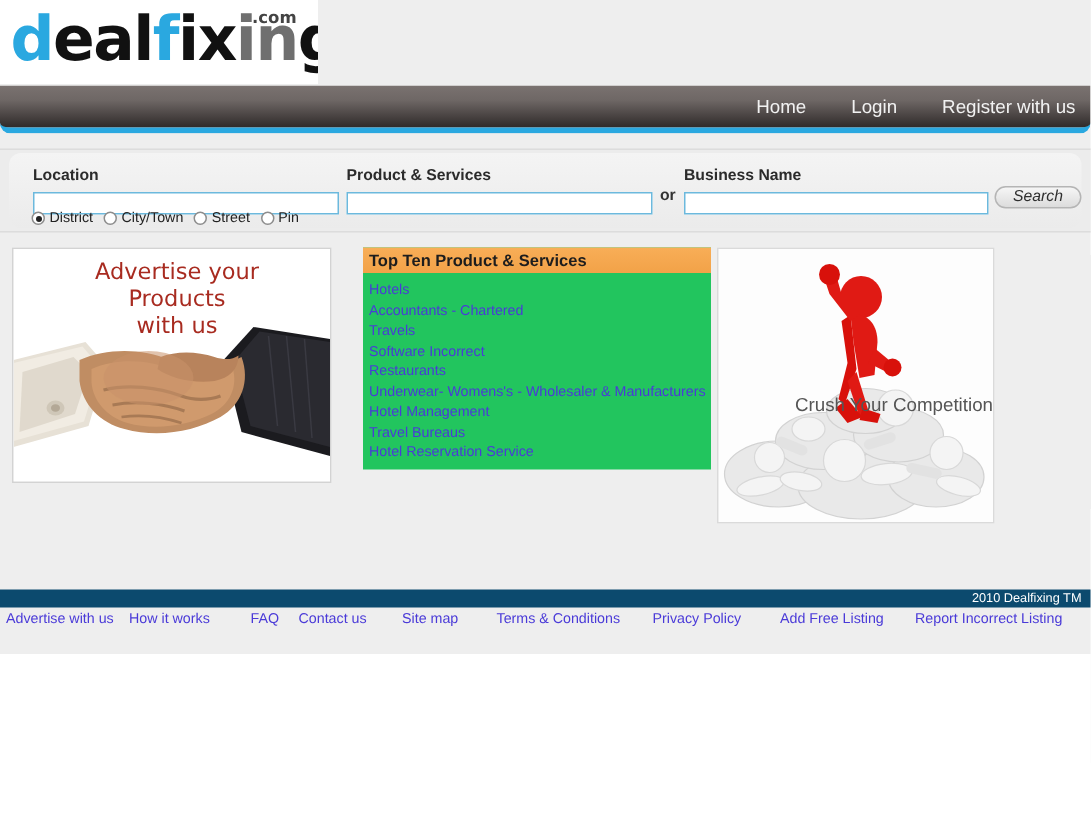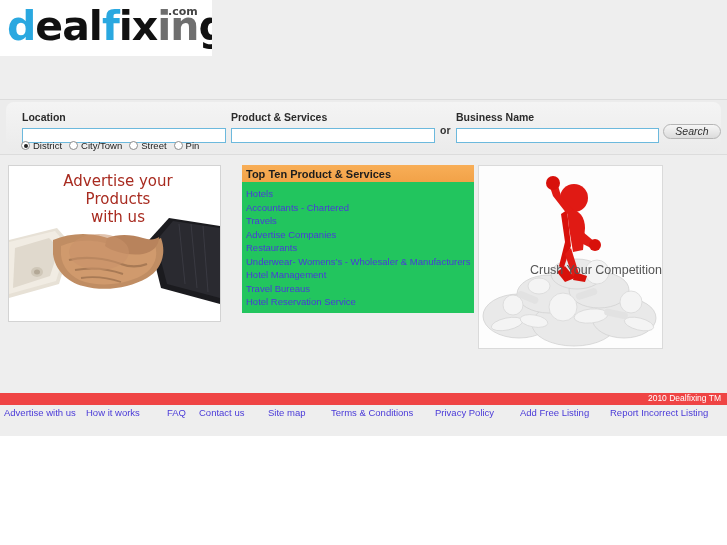--- a/index.html
+++ b/index.html
@@ -302,21 +302,21 @@
     pointer-events: none;
   }
 
   
   .footer-bar {
     position: absolute;
     left: 0;
     top: 393px;
     width: 727px;
     height: 12px;
-    background: #ef4444;
+    background: #0c4a6e;
   }
   .footer-copy {
     position: absolute;
     right: 6px;
     top: -1px;
     font-size: 8.5px;
     color: #ffffff;
     line-height: 12px;
   }
   .footer-links {
@@ -343,20 +343,27 @@
 <div class="page">
   <div class="page-body"></div>
 
   <div class="header">
     <div class="logo-box">
       <div class="logo-text"><span class="c-blue">d</span><span class="c-black">eal</span><span class="c-blue">f</span><span class="c-black">ix</span><span class="c-gray">in</span><span class="c-black">g</span></div>
       <div class="logo-com">.com</div>
     </div>
   </div>
 
+  <div class="navbar">
+    <div class="nav-items">
+      <a class="nav-item">Home</a>
+      <a class="nav-item">Login</a>
+      <a class="nav-item">Register with us</a>
+    </div>
+  </div>
 
   <div class="search-strip">
     <div class="search-panel">
 
       <div class="fld" id="f-location">
         <span class="fld-label">Location</span>
         <input class="txtbox" type="text" value="" style="">
       </div>
 
       <div class="fld" id="f-products">
@@ -437,21 +444,21 @@
         <li>
             <a class="topten-link">Hotels</a>
           </li>
         <li>
             <a class="topten-link">Accountants - Chartered</a>
           </li>
         <li>
             <a class="topten-link">Travels</a>
           </li>
         <li>
-            <a class="topten-link">Advertise Companies</a>
+            <a class="topten-link">Software Incorrect</a>
           </li>
         <li>
             <a class="topten-link">Restaurants</a>
           </li>
         <li>
             <a class="topten-link">Underwear- Womens's - Wholesaler &amp; Manufacturers</a>
           </li>
         <li>
             <a class="topten-link">Hotel Management</a>
           </li>

